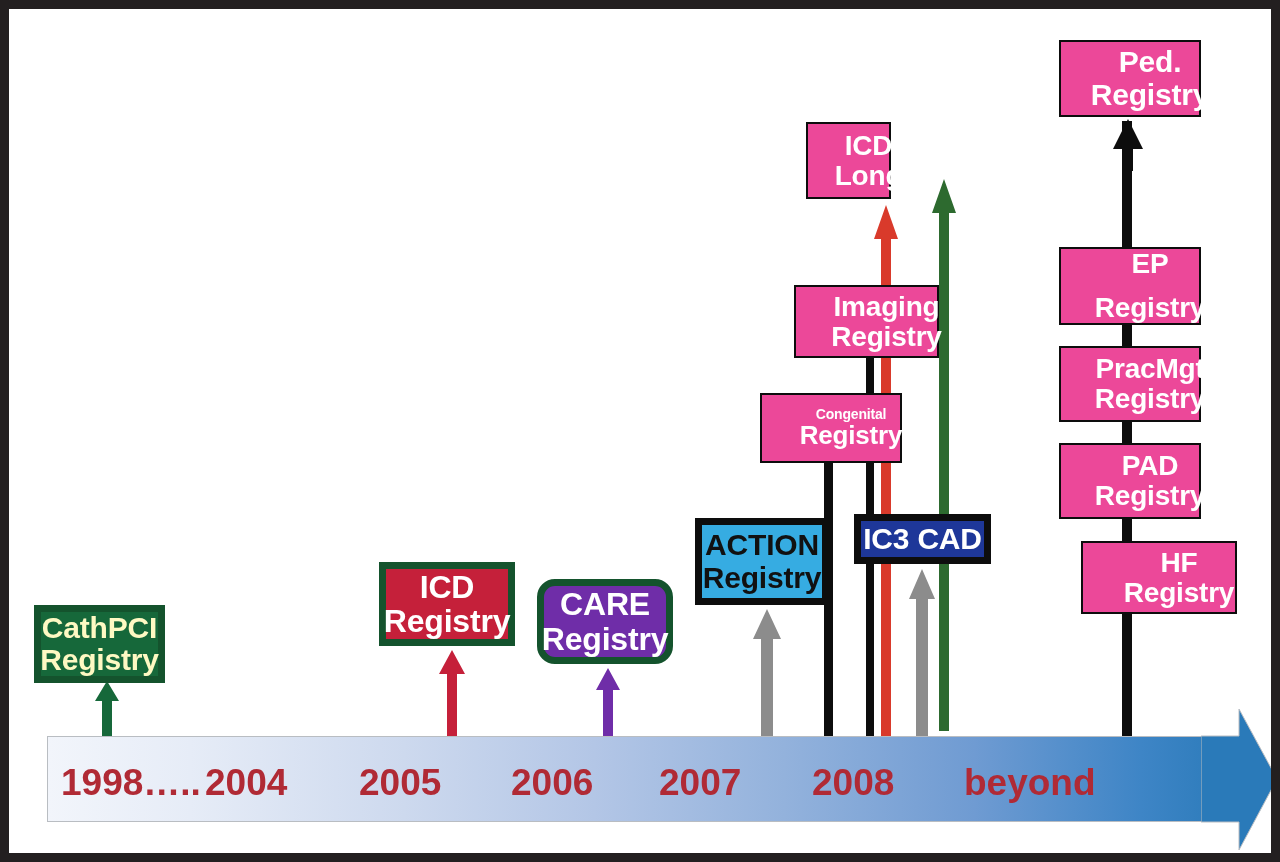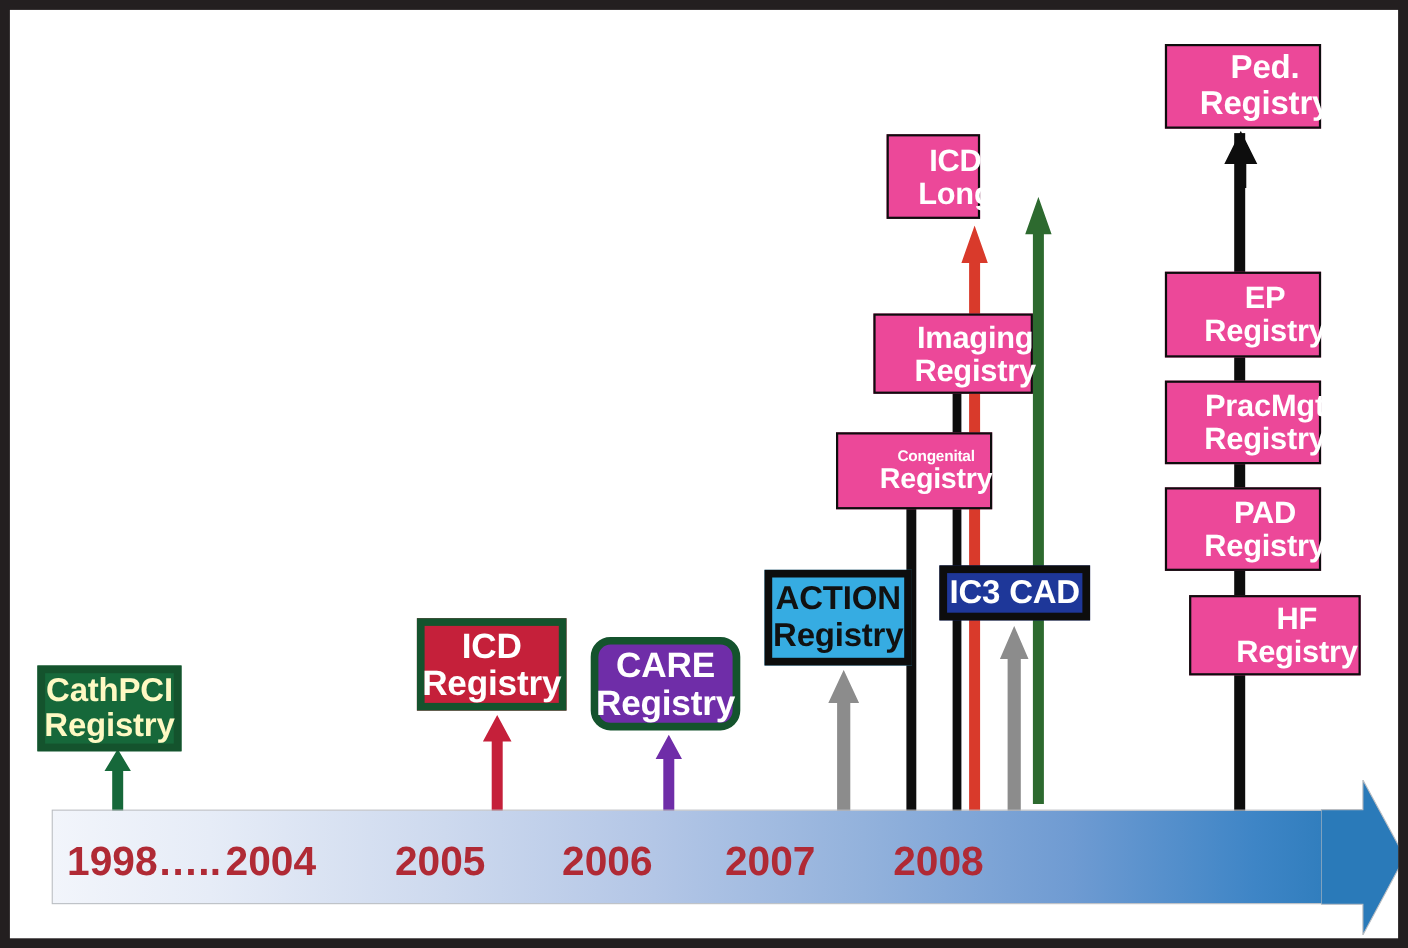--- a/index.html
+++ b/index.html
@@ -146,20 +146,21 @@
       </svg>
     </div>
 
     <div class="tl-years">
       <span class="yr" style="left:14px;">1998…..</span>
       <span class="yr" style="left:158px;">2004</span>
       <span class="yr" style="left:312px;">2005</span>
       <span class="yr" style="left:464px;">2006</span>
       <span class="yr" style="left:612px;">2007</span>
       <span class="yr" style="left:765px;">2008</span>
+      <span class="yr" style="left:917px;">beyond</span>
     </div>
 
     <div class="box b-green fs30" style="left:25px;top:596px;width:131px;height:78px;">
       <span class="l1">CathPCI</span>
       <span class="l2">Registry</span>
     </div>
 
     <div class="box b-red fs32" style="left:370px;top:553px;width:136px;height:84px;">
       <span class="l1">ICD</span>
       <span class="l2">Registry</span>
@@ -203,21 +204,21 @@
     <div class="box b-blackthin fs28" style="left:1050px;top:434px;width:142px;height:76px;">
       <span class="l1">PAD</span>
       <span class="l2">Registry</span>
     </div>
 
     <div class="box b-blackthin fs28" style="left:1050px;top:337px;width:142px;height:76px;">
       <span class="l1">PracMgt</span>
       <span class="l2">Registry</span>
     </div>
 
-    <div class="box b-blackthin fs28" style="left:1050px;top:238px;width:142px;height:78px;">
+    <div class="box b-blackthin fs28" style="left:1050px;top:238px;width:142px;height:78px;justify-content:space-between;">
       <span class="l1">EP</span>
       <span class="l2">Registry</span>
     </div>
 
     <div class="box b-blackthin fs30" style="left:1050px;top:31px;width:142px;height:77px;">
       <span class="l1">Ped.</span>
       <span class="l2">Registry</span>
     </div>
 
   </div>

